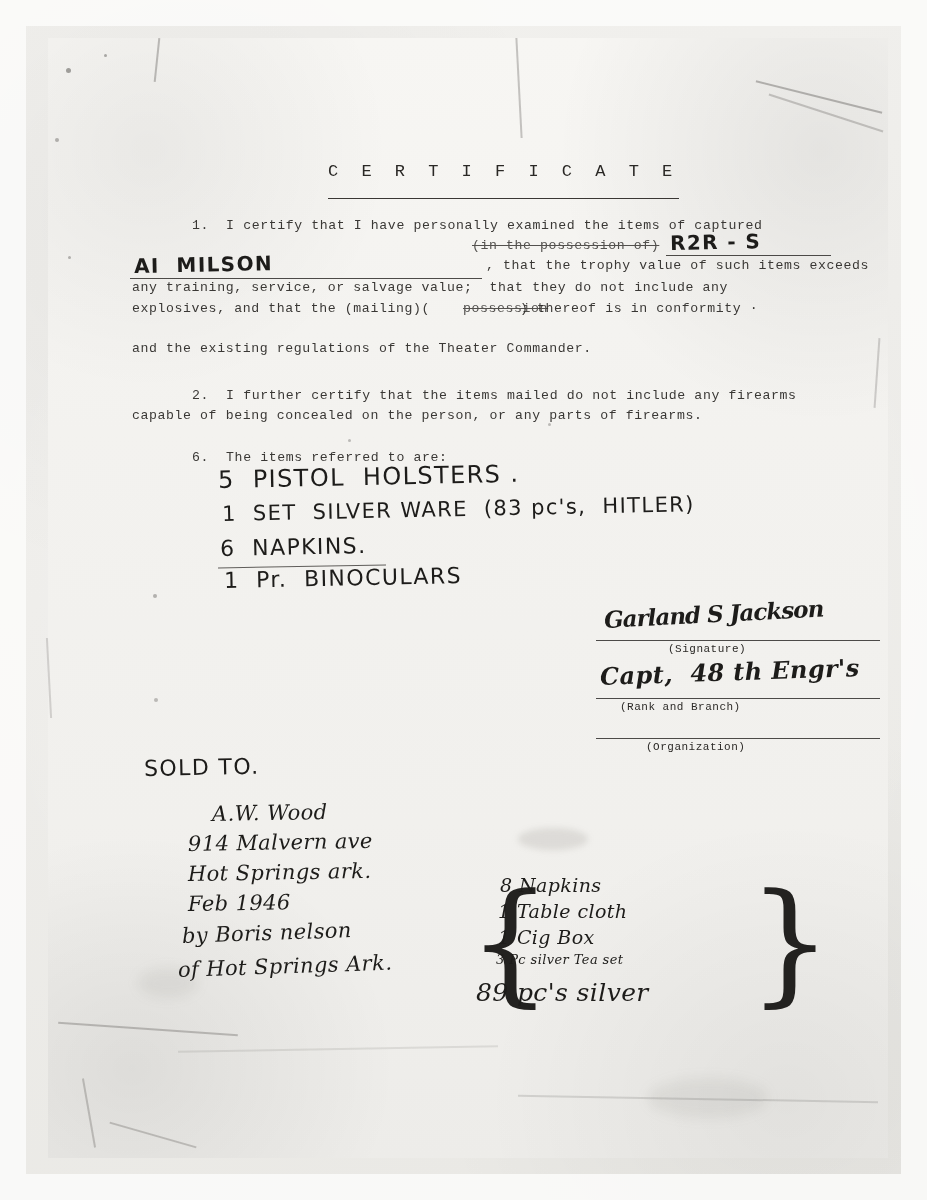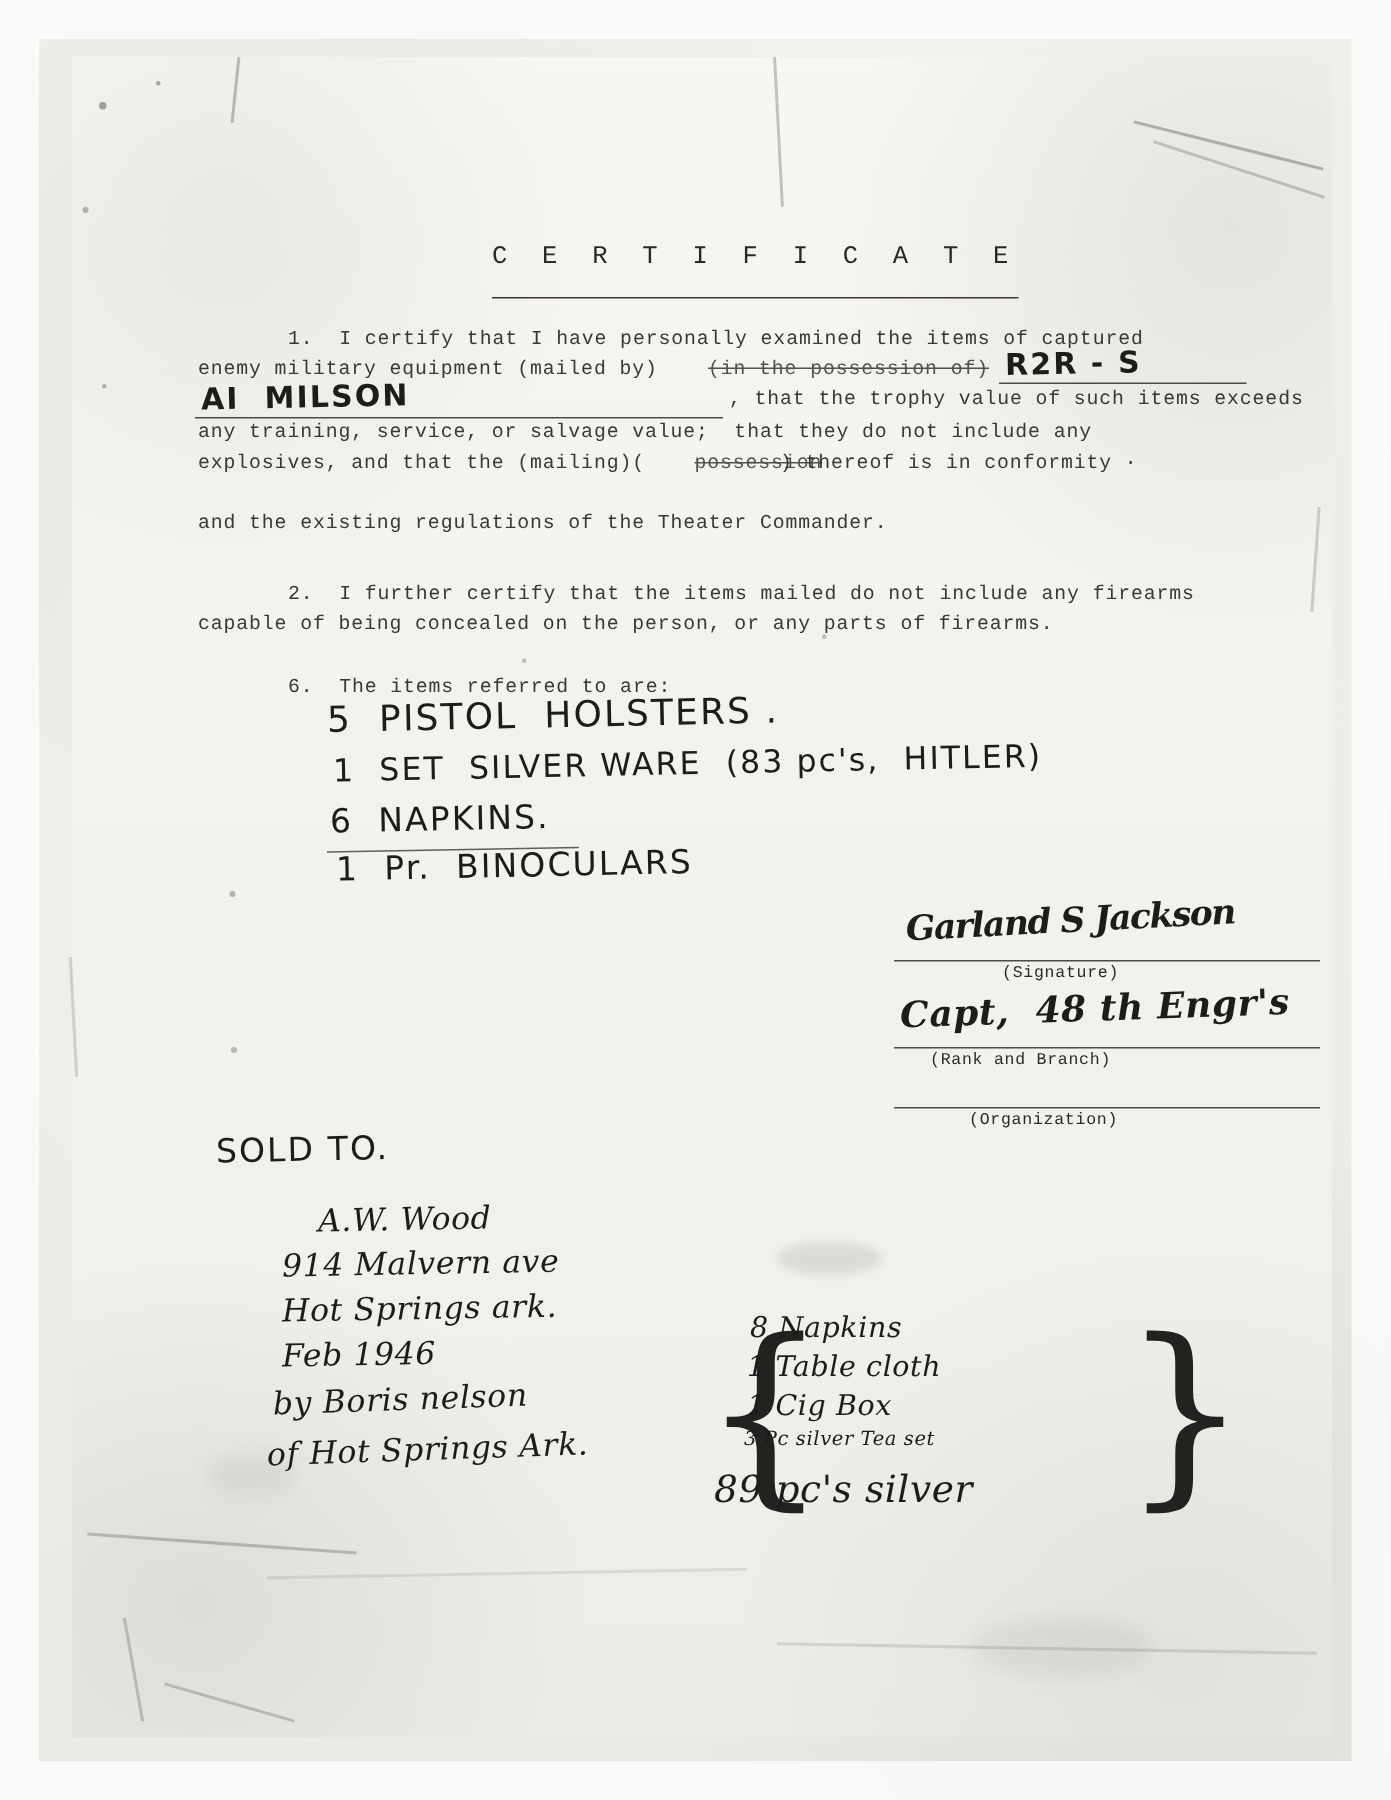--- a/index.html
+++ b/index.html
@@ -168,21 +168,20 @@
     <div class="streak" style="left:10px;  top:990px; width:180px; height:2px; transform:rotate(4deg); opacity:0.45;"></div>
     <div class="streak" style="left:40px;  top:1040px; width:2px; height:70px; transform:rotate(-10deg); opacity:0.4;"></div>
     <div class="streak" style="left:60px;  top:1096px; width:90px; height:2px; transform:rotate(16deg); opacity:0.4;"></div>
     <div class="streak" style="left:470px; top:1060px; width:360px; height:2px; transform:rotate(1deg); opacity:0.25;"></div>
     <div class="streak" style="left:130px; top:1010px; width:320px; height:2px; transform:rotate(-1deg); opacity:0.18;"></div>
 
     <div class="title" style="left:280px; top:124px;">C E R T I F I C A T E</div>
 
     <div class="typed" style="left:110px; top:178px;">    1.  I certify that I have personally examined the items of captured</div>
 
-    <div class="typed" style="left:84px; top:198px;">enemy military equipment (mailed by)</div>
     <div class="typed strike" style="left:424px; top:198px;">(in the possession of)</div>
     <div class="typed" style="left:438px; top:218px;">, that the trophy value of such items exceeds</div>
 
     <div class="hand hand-caps ink-thick" style="left:622px; top:193px; font-size:20px;">R2R - S</div>
     <div class="rule" style="left:618px; top:217px; width:165px;"></div>
 
     <div class="hand hand-caps ink-thick" style="left:86px; top:216px; font-size:20px;">AI  MILSON</div>
     <div class="rule" style="left:82px; top:240px; width:352px;"></div>
 
     <div class="typed" style="left:84px; top:261px;">explosives, and that the (mailing)(</div>

